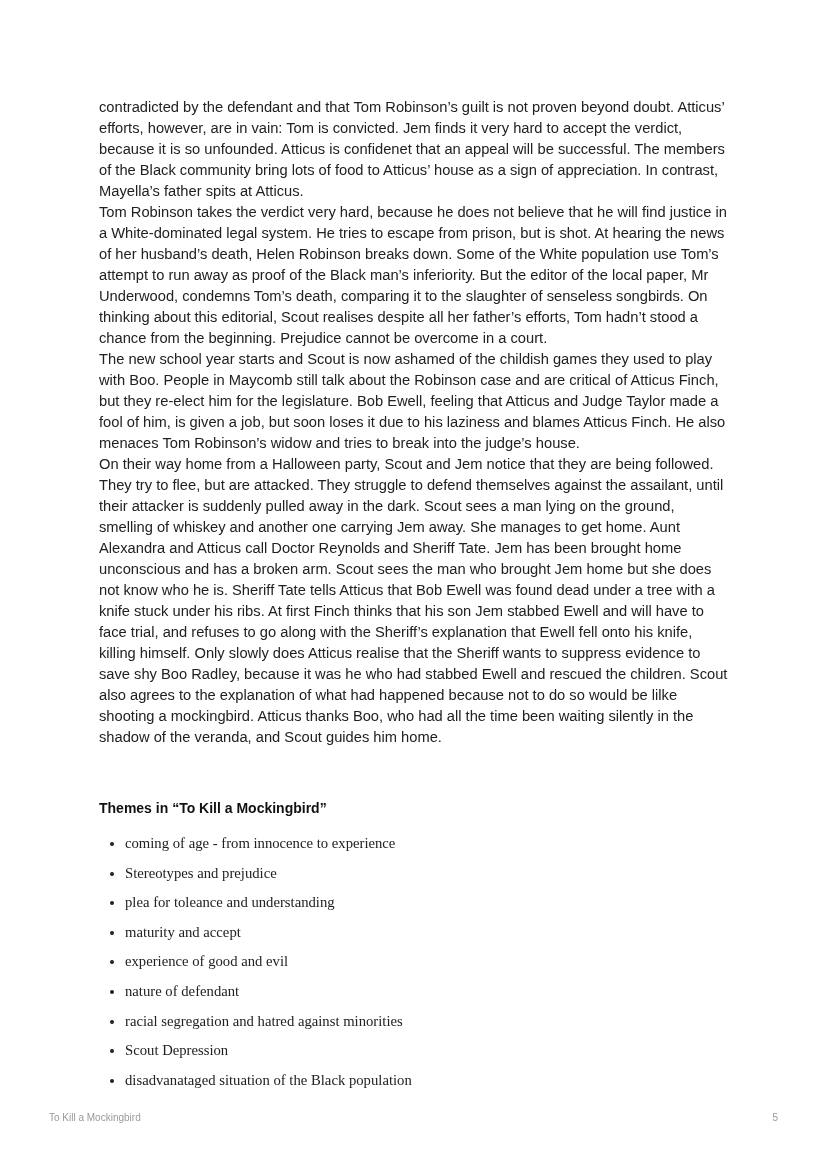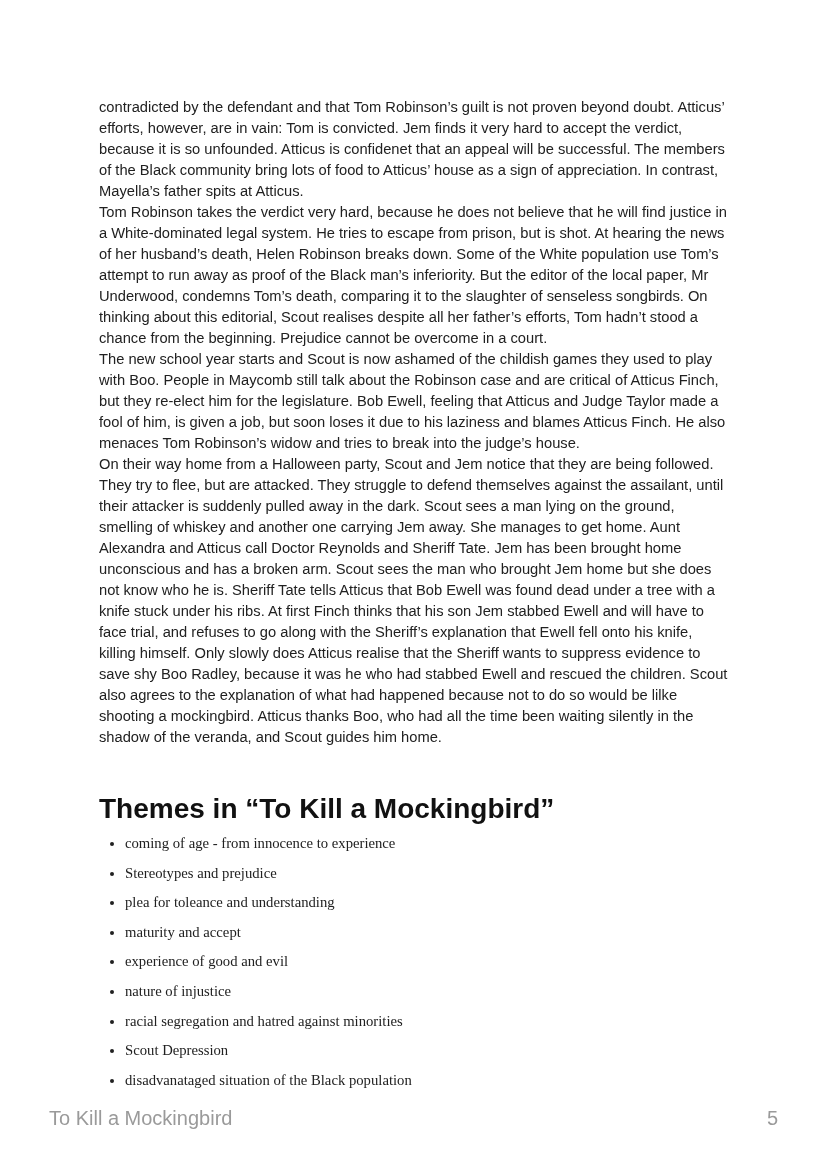--- a/index.html
+++ b/index.html
@@ -27,41 +27,41 @@
     width: 632px;
     font-size: 14.7px;
     line-height: 21px;
     color: #212121;
   }
   .body-text p {
     margin: 0;
   }
   .section-heading {
     margin: 48px 0 0 0;
-    font-size: 28px;
+    font-size: 14px;
     line-height: 25px;
     font-weight: 700;
     color: #111111;
     letter-spacing: 0;
   }
   .themes-list {
     margin: 12px 0 0 0;
     padding: 0 0 0 26px;
     list-style: disc outside;
   }
   .themes-list li {
     margin: 0 0 8.6px 0;
     font-family: Liberation Serif, serif;
   }
   .footer {
     position: absolute;
     left: 49px;
     right: 50px;
     top: 1110px;
-    font-size: 20px;
+    font-size: 10px;
     line-height: 16px;
     color: #9a9a9a;
     display: flex;
     justify-content: space-between;
     align-items: baseline;
   }
 </style>
 </head>
 <body>
 
@@ -74,21 +74,21 @@
     <p>On their way home from a Halloween party, Scout and Jem notice that they are being followed. They try to flee, but are attacked. They struggle to defend themselves against the assailant, until their attacker is suddenly pulled away in the dark. Scout sees a man lying on the ground, smelling of whiskey and another one carrying Jem away. She manages to get home. Aunt Alexandra and Atticus call Doctor Reynolds and Sheriff Tate. Jem has been brought home unconscious and has a broken arm. Scout sees the man who brought Jem home but she does not know who he is. Sheriff Tate tells Atticus that Bob Ewell was found dead under a tree with a knife stuck under his ribs. At first Finch thinks that his son Jem stabbed Ewell and will have to face trial, and refuses to go along with the Sheriff’s explanation that Ewell fell onto his knife, killing himself. Only slowly does Atticus realise that the Sheriff wants to suppress evidence to save shy Boo Radley, because it was he who had stabbed Ewell and rescued the children. Scout also agrees to the explanation of what had happened because not to do so would be lilke shooting a mockingbird. Atticus thanks Boo, who had all the time been waiting silently in the shadow of the veranda, and Scout guides him home.</p>
 
     <h2 class="section-heading">Themes in “To Kill a Mockingbird”</h2>
 
     <ul class="themes-list">
       <li>coming of age - from innocence to experience</li>
       <li>Stereotypes and prejudice</li>
       <li>plea for toleance and understanding</li>
       <li>maturity and accept</li>
       <li>experience of good and evil</li>
-      <li>nature of injustice</li>
+      <li>nature of defendant</li>
       <li>racial segregation and hatred against minorities</li>
       <li>Scout Depression</li>
       <li>disadvanataged situation of the Black population</li>
     </ul>
   </div>
 
   <div class="footer">
     <span>To Kill a Mockingbird</span>
     <span>5</span>
   </div>

